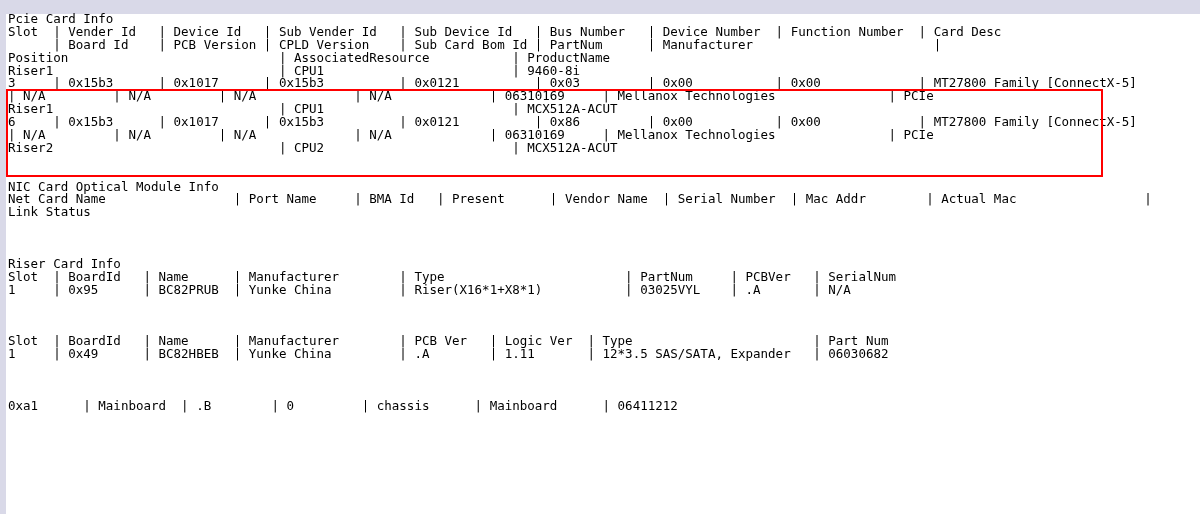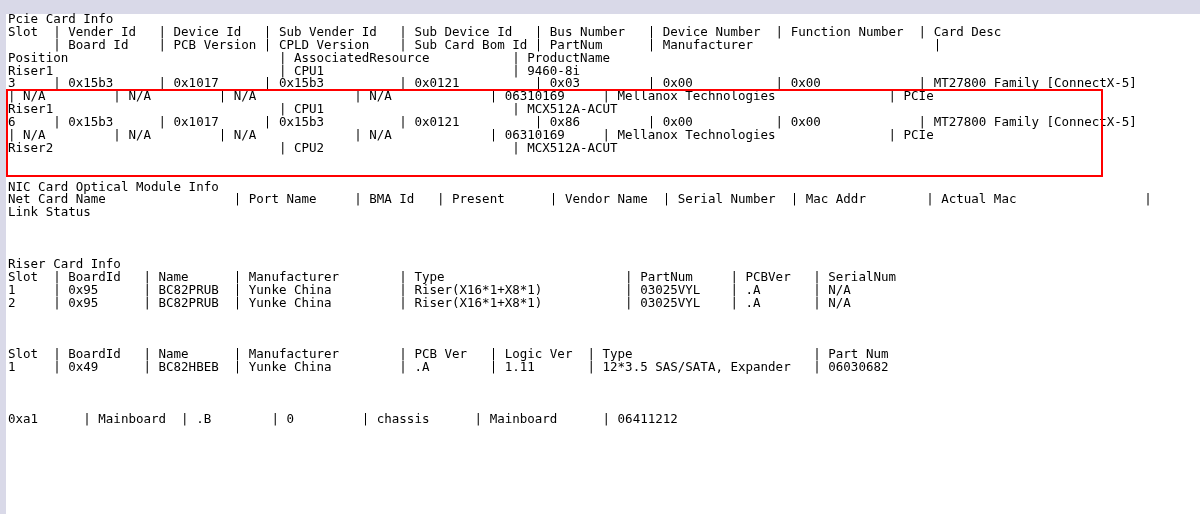--- a/index.html
+++ b/index.html
@@ -92,21 +92,20 @@
     <div class="line">Net Card Name                 | Port Name     | BMA Id   | Present      | Vendor Name  | Serial Number  | Mac Addr        | Actual Mac                 |</div>
     <div class="line">Link Status</div>
 
     <div class="blank"></div>
     <div class="blank"></div>
     <div class="blank"></div>
 
     <div class="line">Riser Card Info</div>
     <div class="line">Slot  | BoardId   | Name      | Manufacturer        | Type                        | PartNum     | PCBVer   | SerialNum</div>
     <div class="line">1     | 0x95      | BC82PRUB  | Yunke China         | Riser(X16*1+X8*1)           | 03025VYL    | .A       | N/A</div>
-    <div class="line">2     | 0x95      | BC82PRUB  | Yunke China         | Riser(X16*1+X8*1)           | 03025VYL    | .A       | N/A</div>
 
     <div class="blank"></div>
     <div class="blank"></div>
     <div class="blank"></div>
 
     <div class="line">Slot  | BoardId   | Name      | Manufacturer        | PCB Ver   | Logic Ver  | Type                        | Part Num</div>
     <div class="line">1     | 0x49      | BC82HBEB  | Yunke China         | .A        | 1.11       | 12*3.5 SAS/SATA, Expander   | 06030682</div>
 
     <div class="blank"></div>
     <div class="blank"></div>

